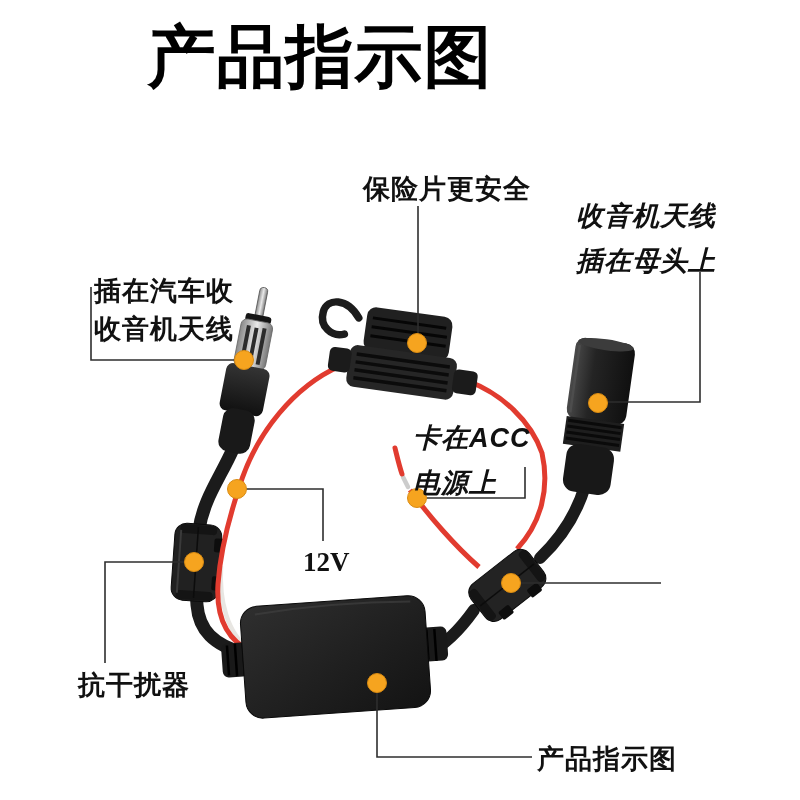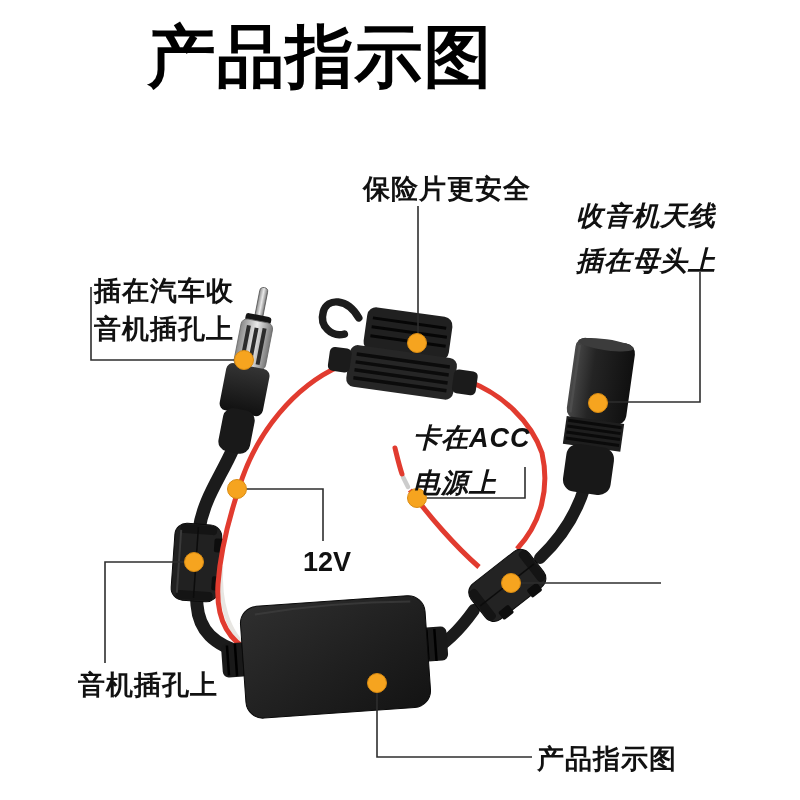--- a/index.html
+++ b/index.html
@@ -141,23 +141,23 @@
     <circle class="dot" cx="417" cy="343" r="9.5"></circle>
     <circle class="dot" cx="598" cy="403" r="9.5"></circle>
     <circle class="dot" cx="237" cy="489" r="9.5"></circle>
     <circle class="dot" cx="417" cy="498" r="9.5"></circle>
     <circle class="dot" cx="194" cy="562" r="9.5"></circle>
     <circle class="dot" cx="511" cy="583" r="9.5"></circle>
     <circle class="dot" cx="377" cy="683" r="9.5"></circle>
   </svg>
 
   <div class="label" style="left:94px;top:272px;">插在汽车收
-音机插孔上</div>
+收音机天线</div>
   <div class="label" style="left:363px;top:170px;">保险片更安全</div>
   <div class="label lh-lg" style="left:576px;top:194px;">收音机天线
 插在母头上</div>
   <div class="label lh-lg" style="left:413px;top:416px;">卡在ACC
 电源上</div>
-  <div class="label v12" style="left:303px;top:543px;">12V</div>
-  <div class="label" style="left:78px;top:666px;">音机插孔上</div>
+  <div class="label v12" style="left:303px;top:543px;font-family:Liberation Serif, serif;">12V</div>
+  <div class="label" style="left:78px;top:666px;">抗干扰器</div>
   <div class="label" style="left:537px;top:740px;">产品指示图</div>
 
 </div>
 
 </body></html>

